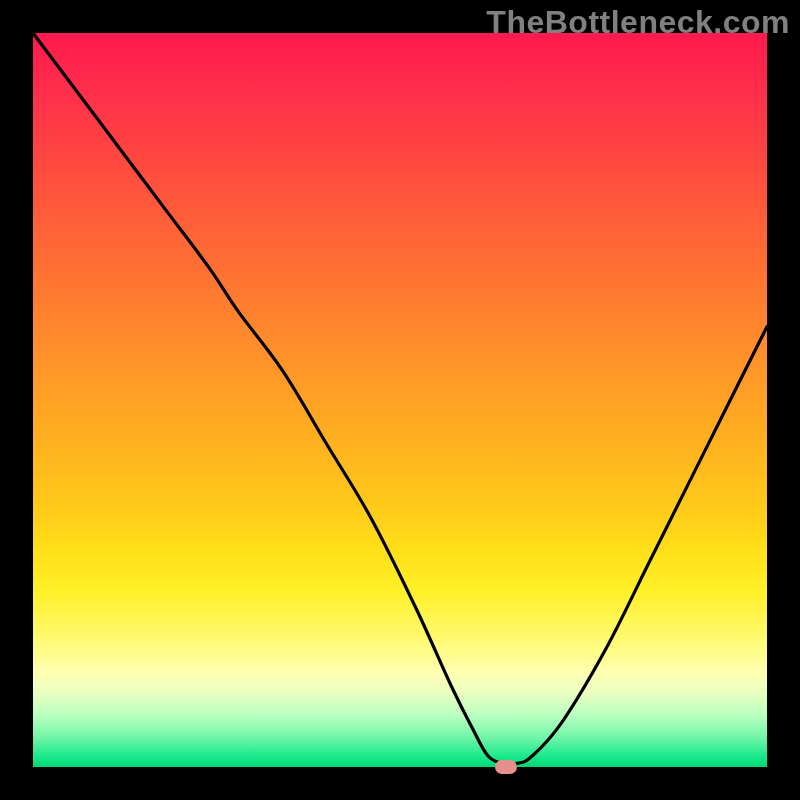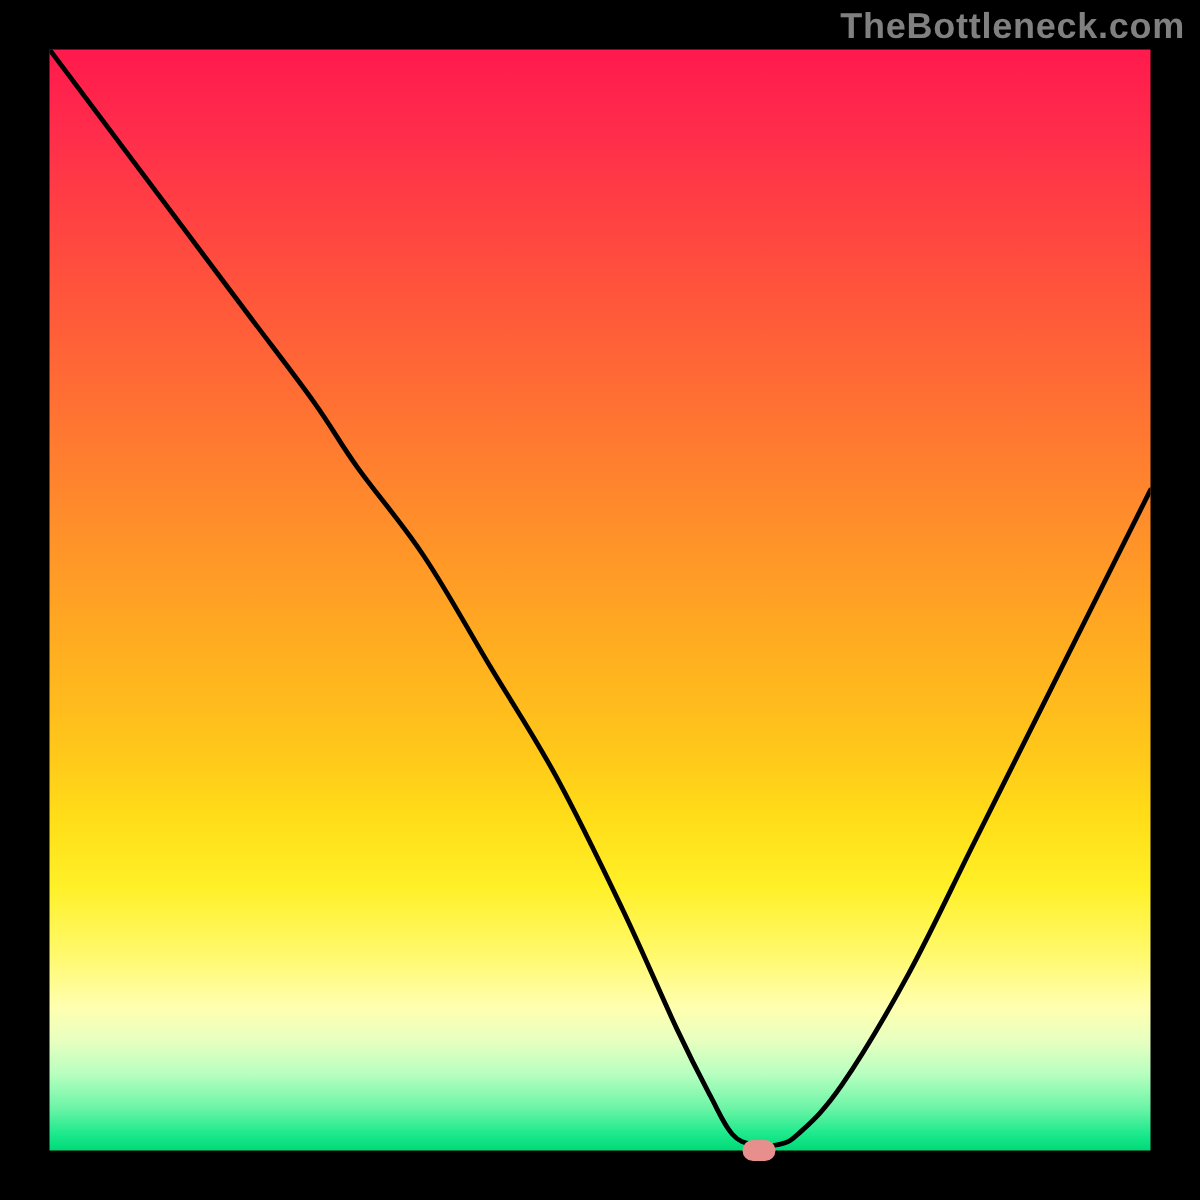--- a/index.html
+++ b/index.html
@@ -14,21 +14,21 @@
   .stage {
     position: relative;
     width: 800px;
     height: 800px;
   }
   .attribution {
     position: absolute;
     top: 4px;
     right: 10px;
     color: #808080;
-    font-size: 24px;
+    font-size: 32px;
     font-weight: 600;
     letter-spacing: 0.5px;
   }
   .plot-area {
     position: absolute;
     left: 33px;
     top: 33px;
     width: 734px;
     height: 734px;
     background: linear-gradient(to bottom,

